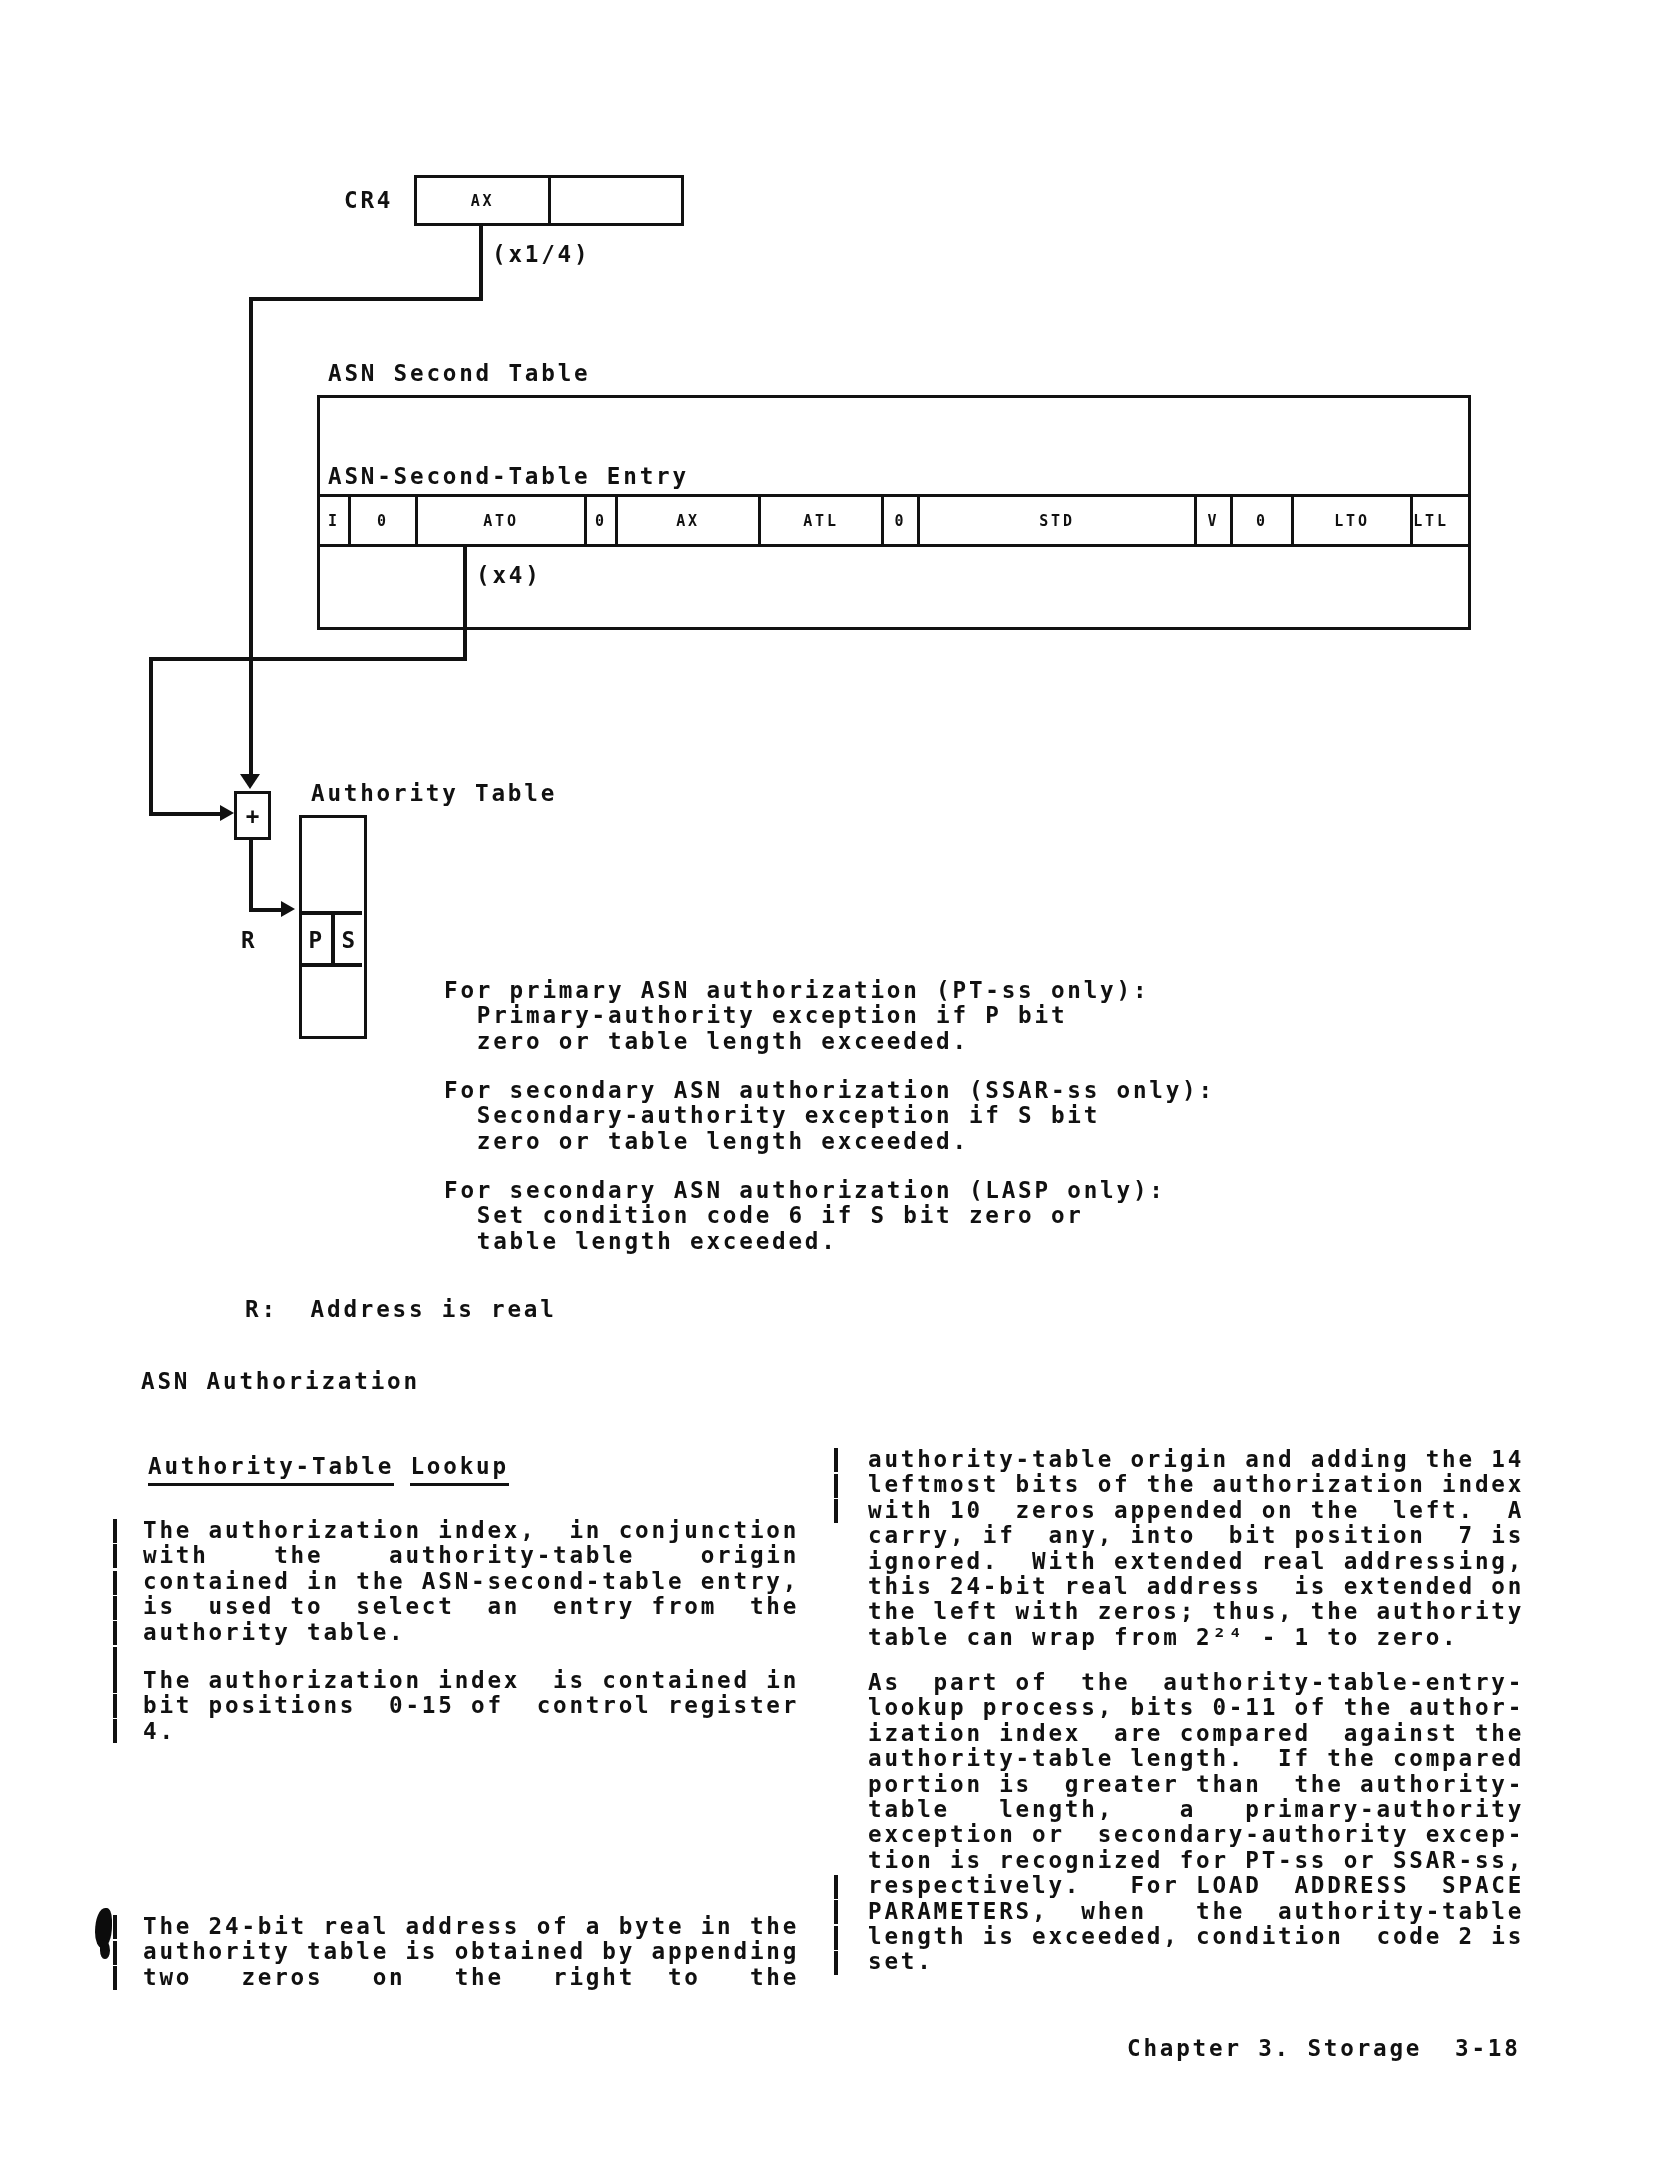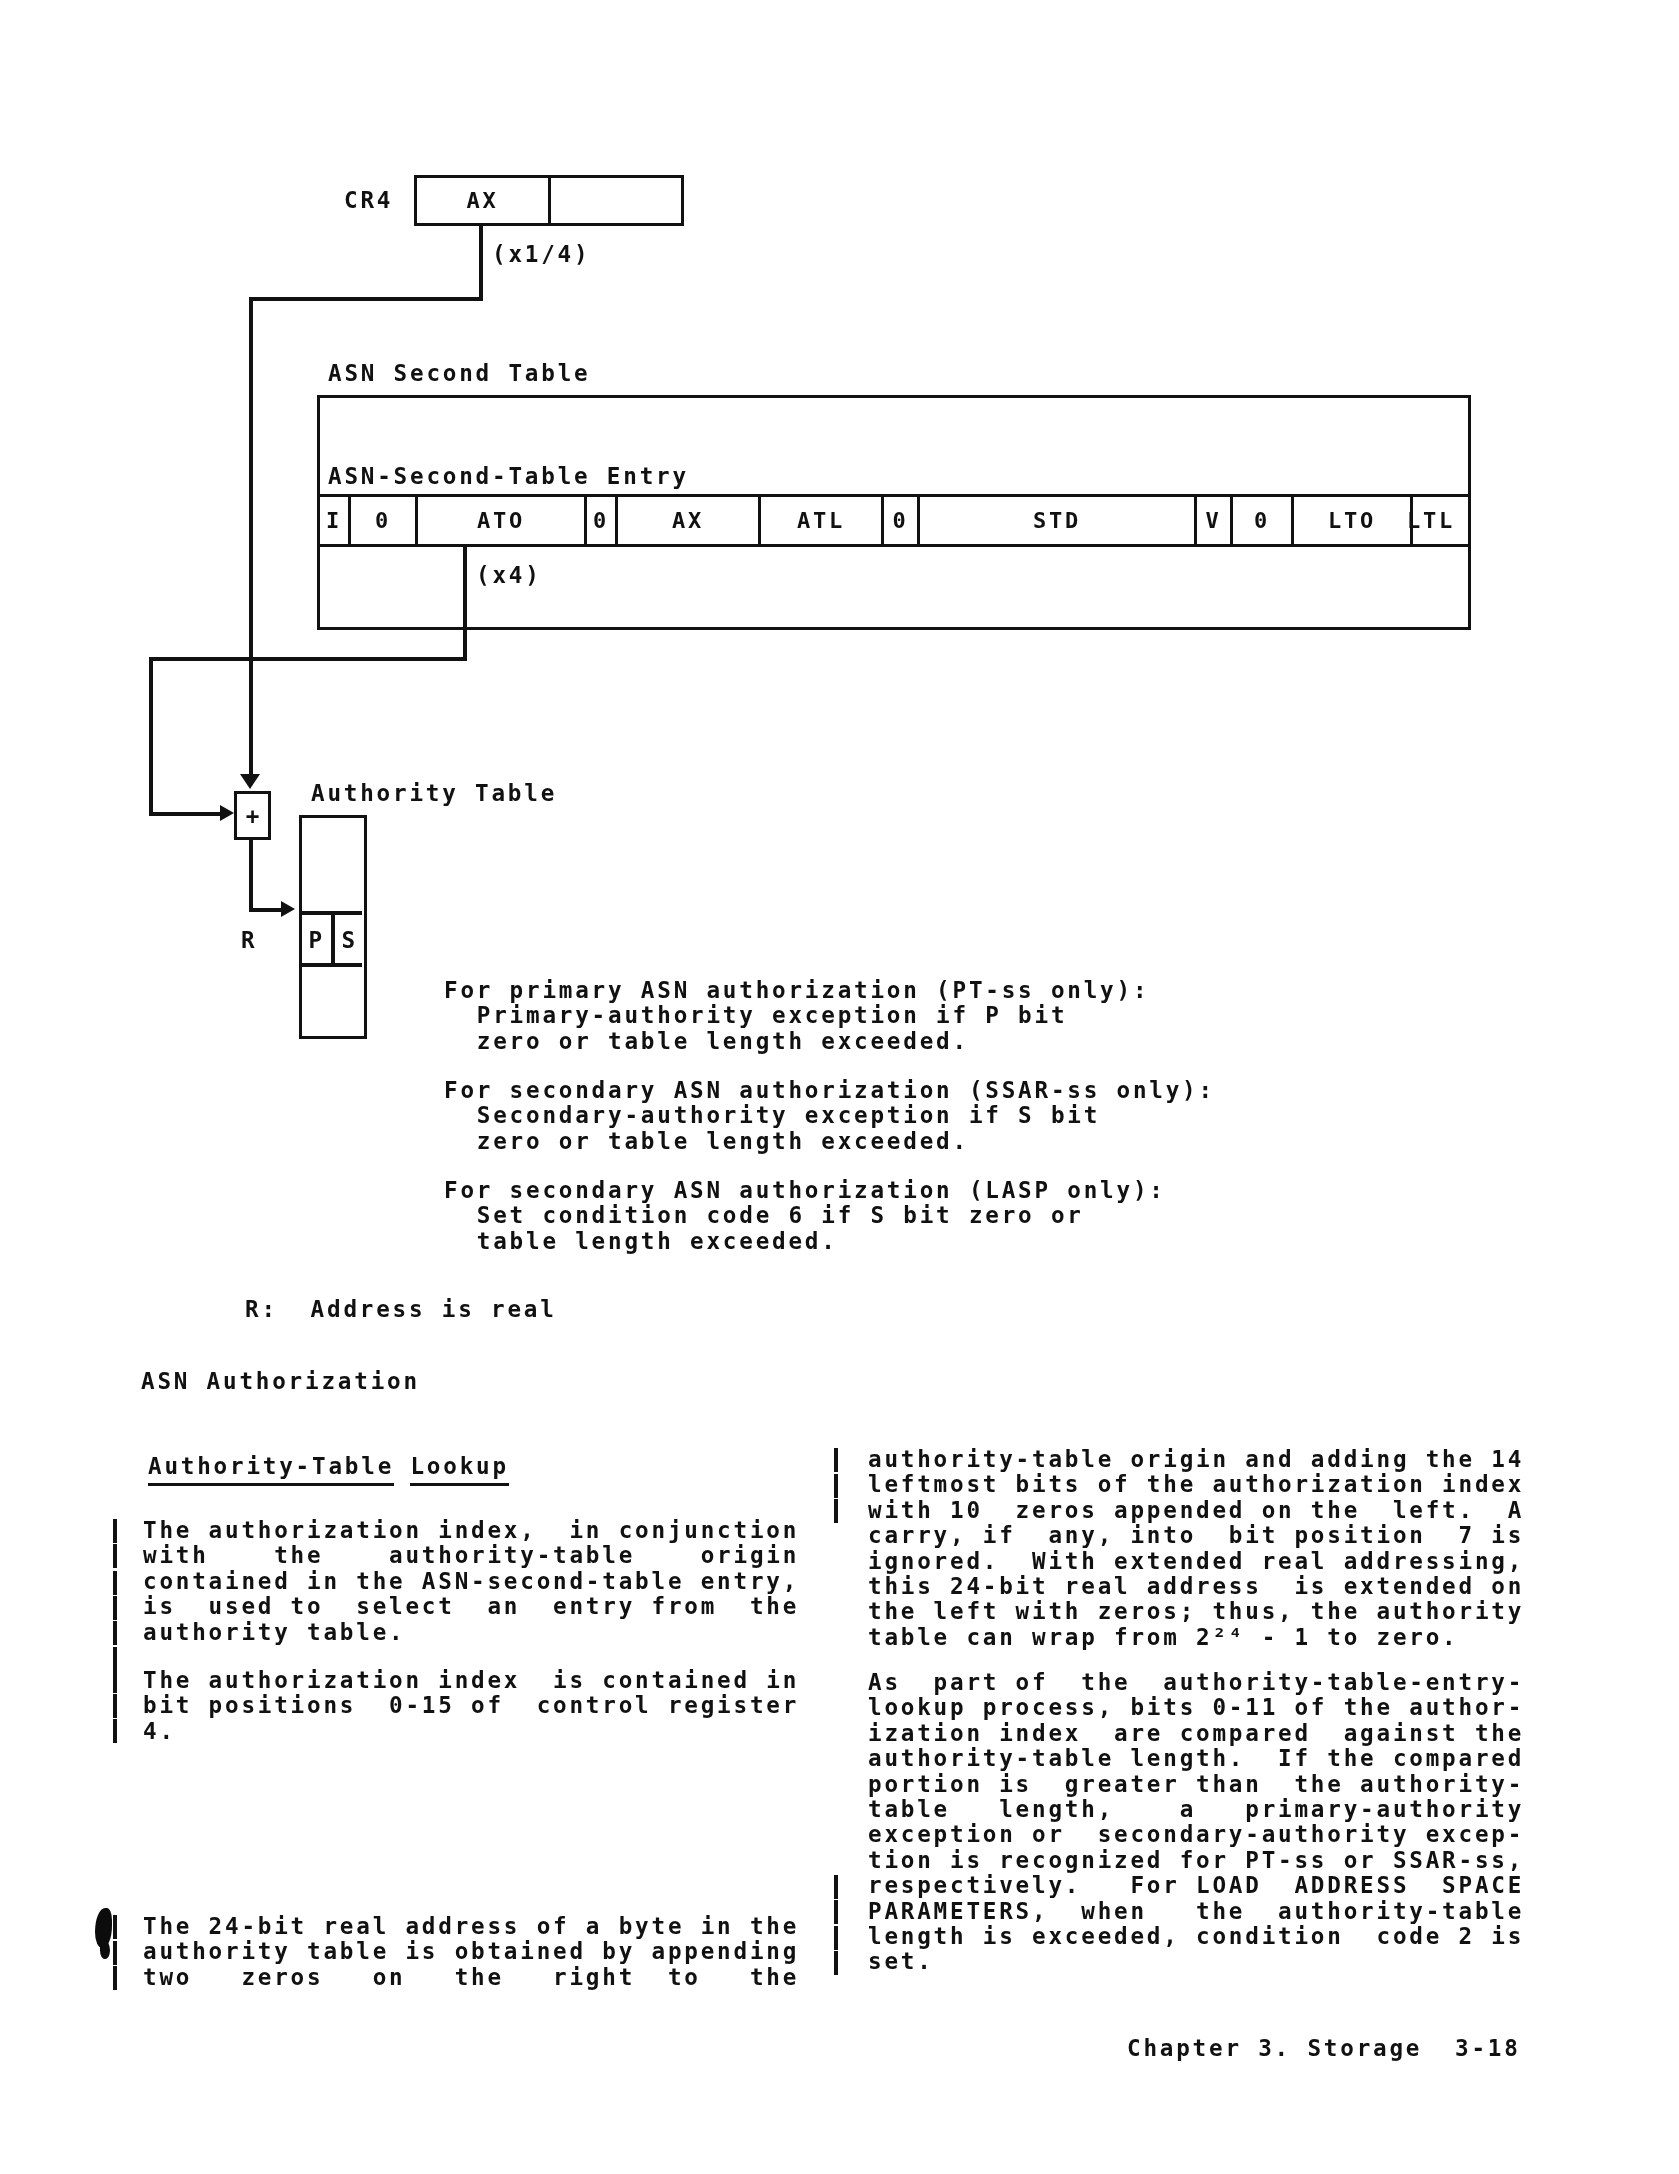--- a/index.html
+++ b/index.html
@@ -27,21 +27,21 @@
   .cbar{position:absolute;width:3.8px;height:23.5px;background:#111;}
   .arrow-down{position:absolute;width:0;height:0;
     border-left:10.4px solid transparent;border-right:10.4px solid transparent;
     border-top:15px solid #111;}
   .arrow-right{position:absolute;width:0;height:0;
     border-top:8.5px solid transparent;border-bottom:8.5px solid transparent;
     border-left:14px solid #111;}
   .entry-row{position:absolute;display:flex;border:3.8px solid #111;box-sizing:border-box;background:#fff;}
   .entry-cell{height:100%;box-sizing:border-box;border-right:3.8px solid #111;
     display:flex;align-items:center;justify-content:center;
-    font-size:22px;font-weight:bold;letter-spacing:2.8px;white-space:pre;}
+    font-size:15px;font-weight:bold;letter-spacing:2.8px;white-space:pre;}
   .entry-cell:last-child{border-right:none;}
   .cellword{display:flex;align-items:center;justify-content:center;position:absolute;
     font-size:22.6px;font-weight:bold;letter-spacing:2.8px;}
   .uline{border-bottom:3.8px solid #111;padding-bottom:3.8px;}
   .smudge{position:absolute;background:#0c0c0c;}
 </style>
 </head>
 <body>
 
 <div id="page">

